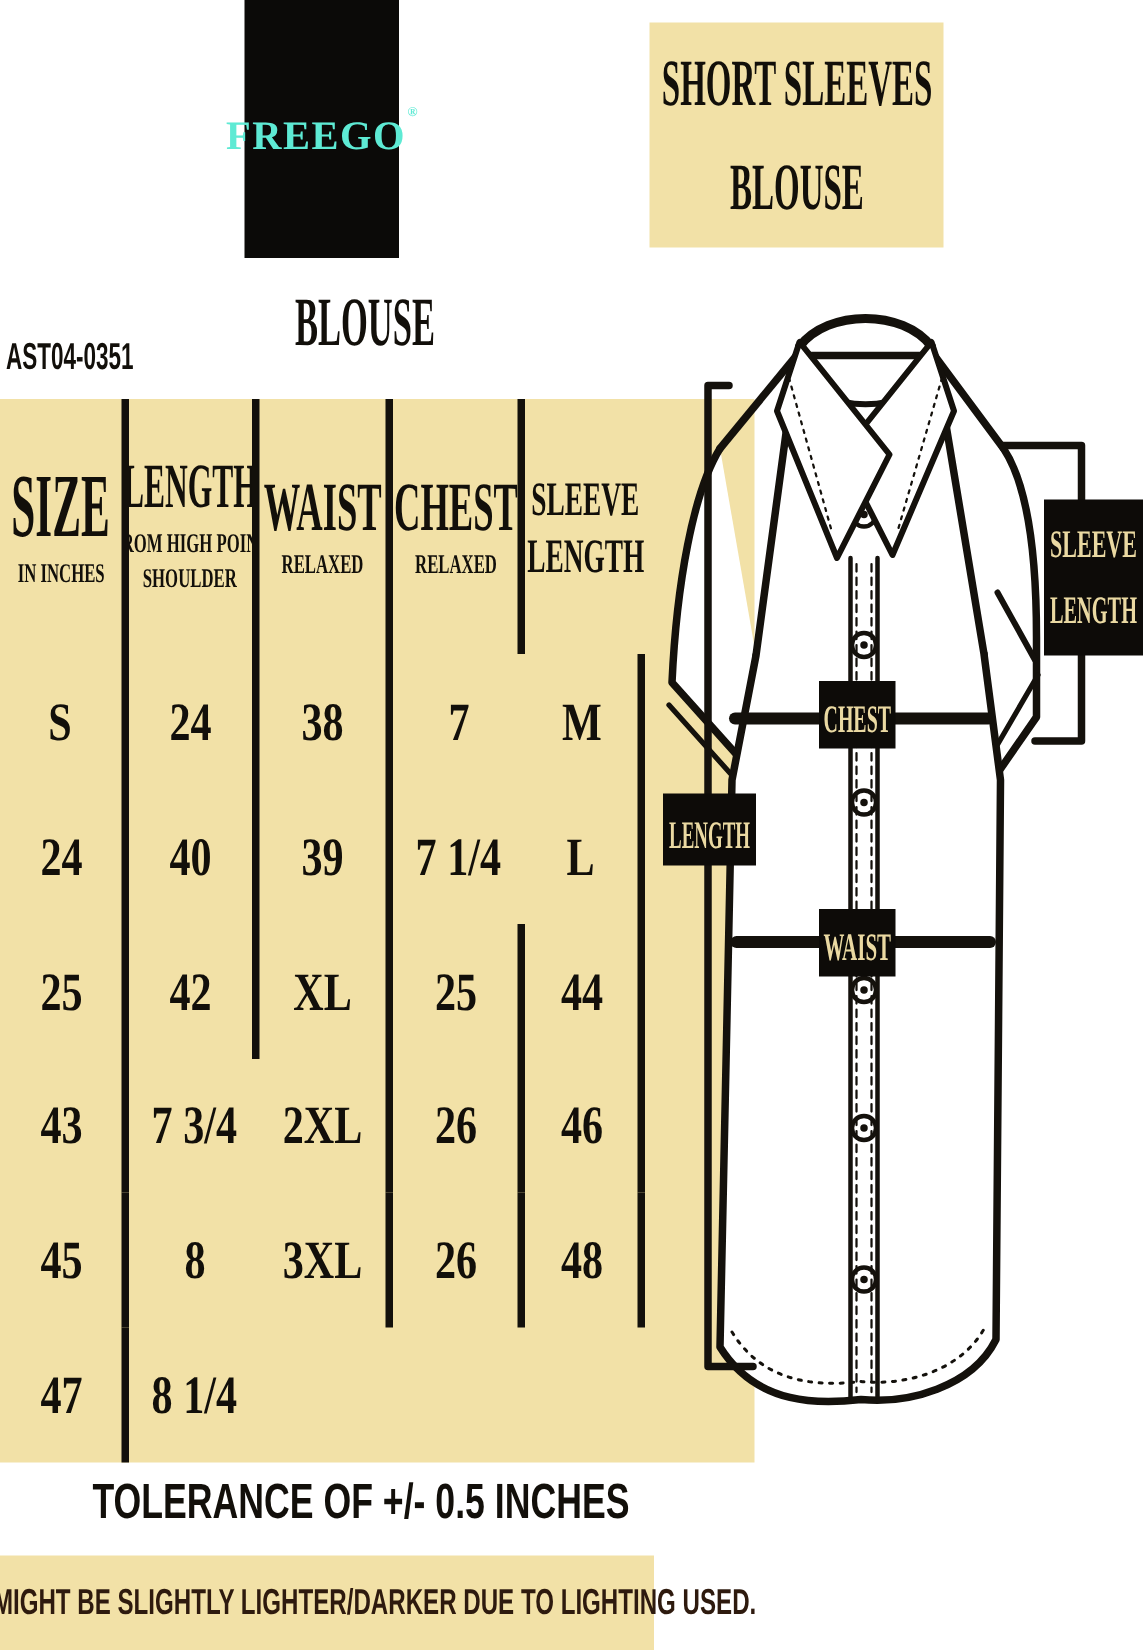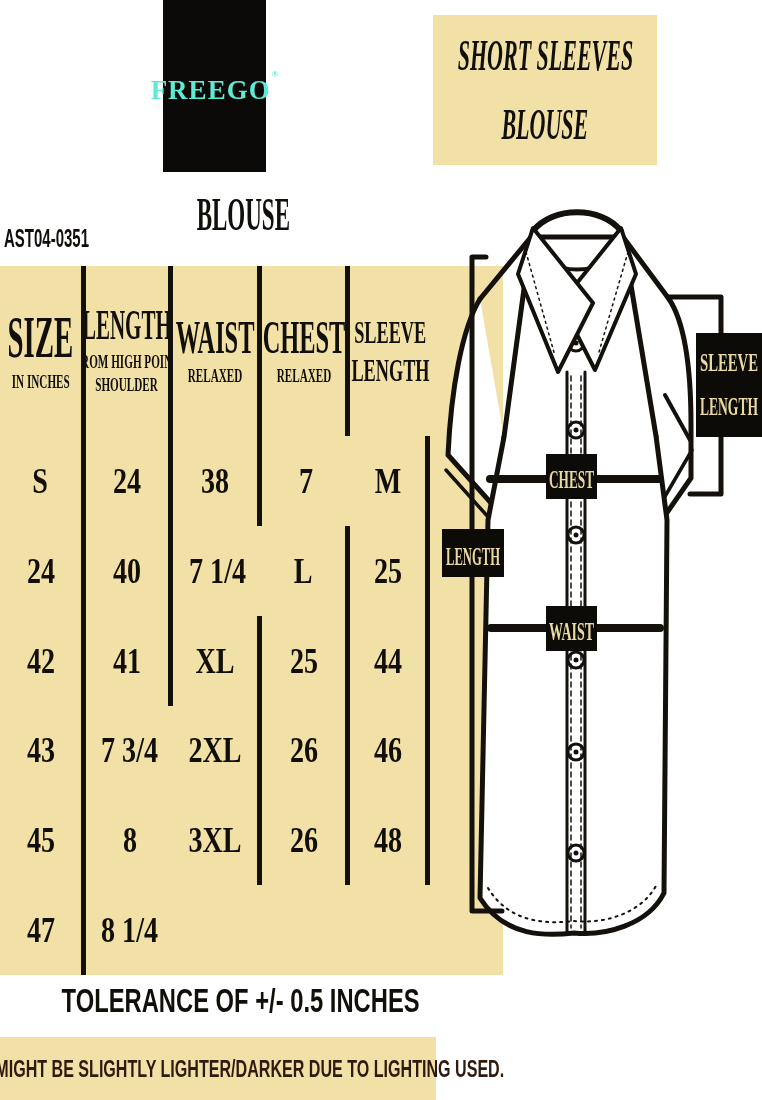--- a/index.html
+++ b/index.html
@@ -80,25 +80,24 @@
     display: flex; align-items: center; justify-content: center;
   }
   .disclaimer-bar .txt {
     font-family: "Liberation Sans", sans-serif; font-weight: bold; font-size: 24px;
     color: #2e1a0e;
   }
   .disclaimer-bar .cx { transform: scaleX(0.67); }
 
   
   .title-box {
-    left: 433px; top: 15px; width: 224px; height: 150px;
+    left: 433px; top: 15px; width: 196px; height: 150px;
     background: #f2e1a7;
     display: flex; flex-direction: column; align-items: center; justify-content: center;
     gap: 25px;
-    font-style: italic;
   }
   .title-box .line { font-weight: bold; font-size: 44px; line-height: 1; }
   .title-box .cx { transform: scaleX(0.5); }
 
   
   .diagram { left: 435px; top: 200px; width: 327px; height: 745px; }
   svg text {
     font-family: "Liberation Serif", serif; font-weight: bold;
   }
 </style>
@@ -158,35 +157,35 @@
 
   <div class="cell divider">
       <span class="cx data-cell-text">M</span>
     </div>
   <div class="cell divider">
       <span class="cx data-cell-text">24</span>
     </div>
   <div class="cell divider">
       <span class="cx data-cell-text">40</span>
     </div>
+  <div class="cell divider">
+      <span class="cx data-cell-text">39</span>
+    </div>
   <div class="cell">
       <span class="cx data-cell-text">7 1/4</span>
     </div>
 
   <div class="cell divider">
       <span class="cx data-cell-text">L</span>
     </div>
   <div class="cell divider">
       <span class="cx data-cell-text">25</span>
     </div>
   <div class="cell divider">
       <span class="cx data-cell-text">42</span>
-    </div>
-  <div class="cell divider">
-      <span class="cx data-cell-text">41</span>
     </div>
 
   <div class="cell divider">
       <span class="cx data-cell-text">XL</span>
     </div>
   <div class="cell divider">
       <span class="cx data-cell-text">25</span>
     </div>
   <div class="cell divider">
       <span class="cx data-cell-text">44</span>

